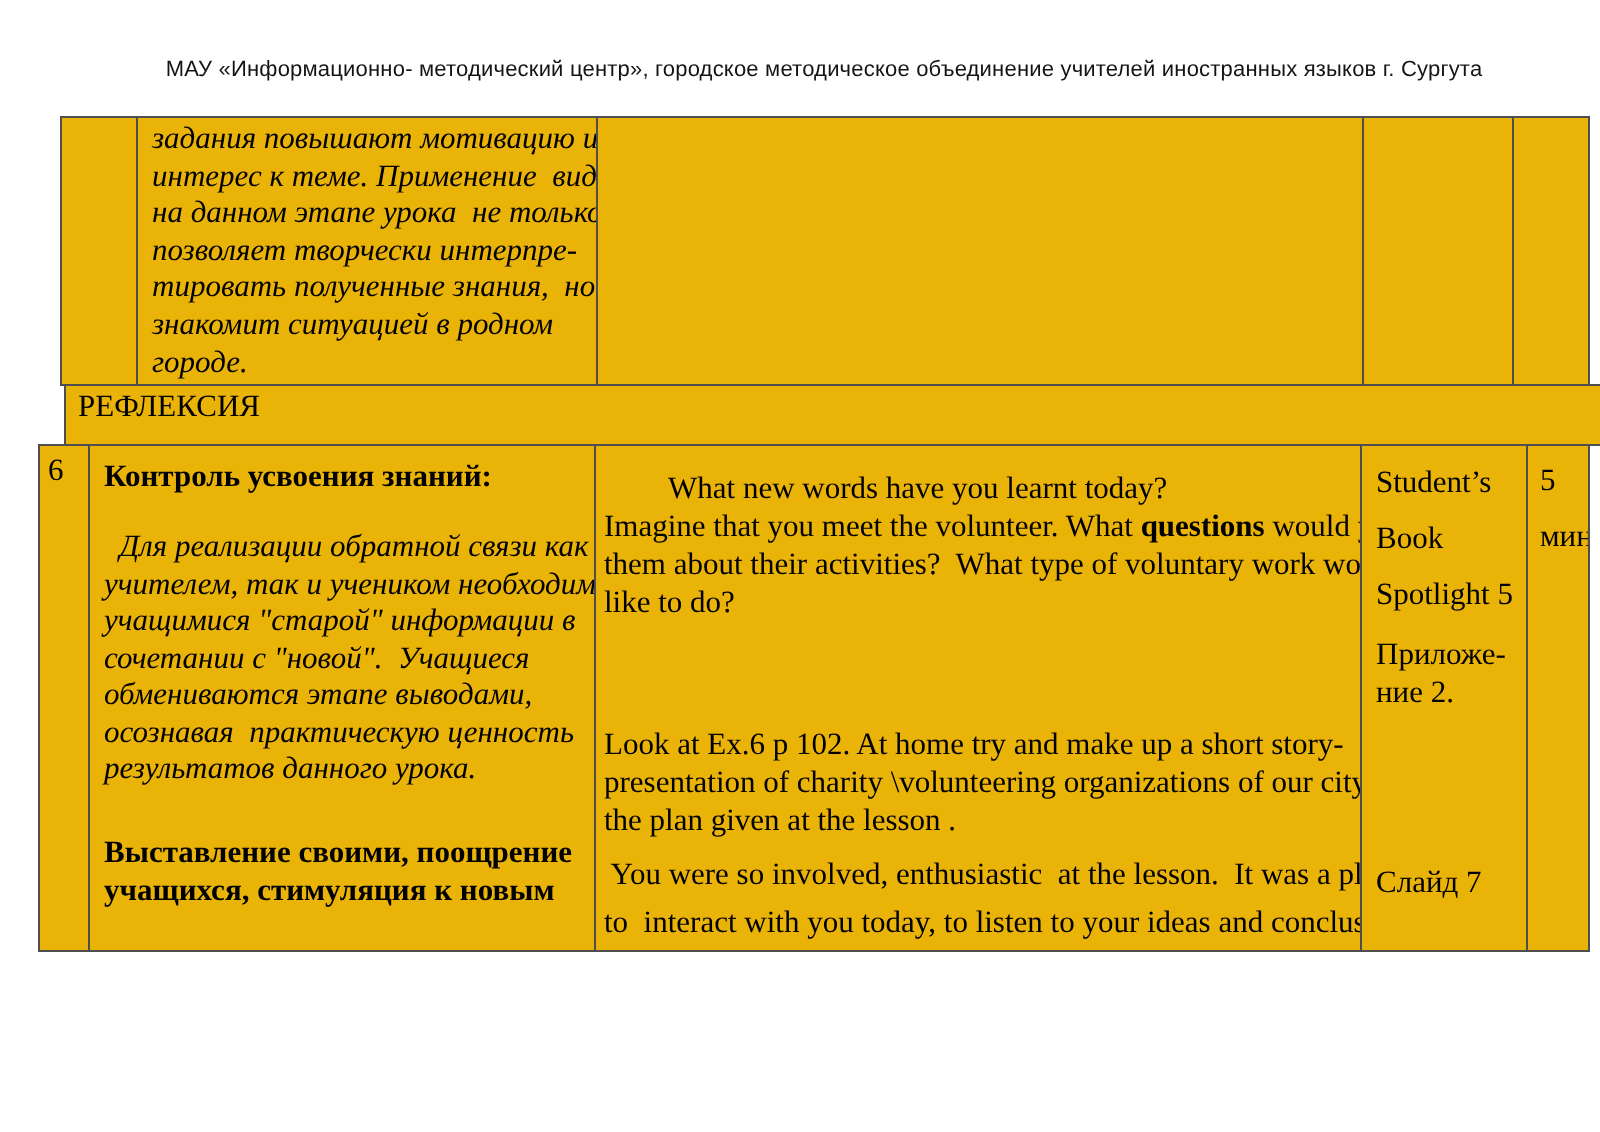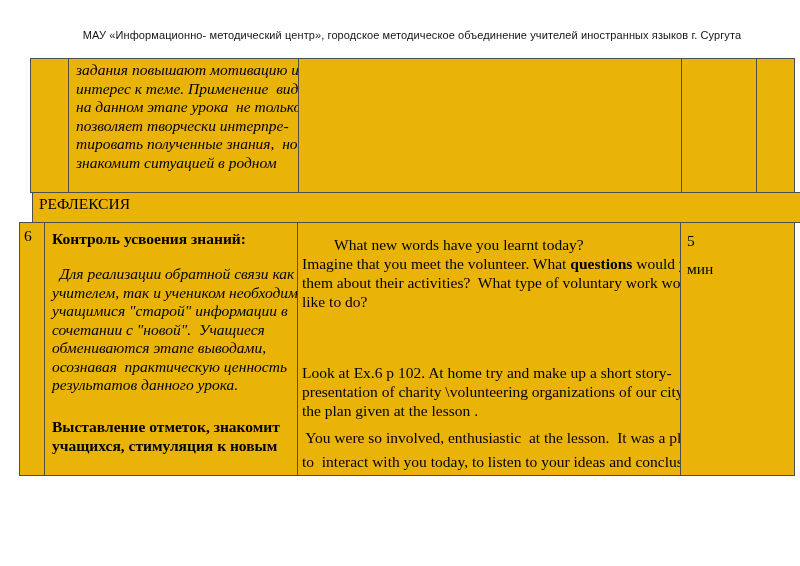--- a/index.html
+++ b/index.html
@@ -69,20 +69,21 @@
 
   <div class="tbl" id="secA">
     <div class="cell"></div>
     <div class="cell notes italic lines">
         <div>задания повышают мотивацию и</div>
         <div>интерес к теме. Применение  видео</div>
         <div>на данном этапе урока  не только</div>
         <div>позволяет творчески интерпре-</div>
         <div>тировать полученные знания,  но и</div>
         <div>знакомит ситуацией в родном</div>
+        <div>городе.</div>
       </div>
     <div class="cell"></div>
     <div class="cell"></div>
     <div class="cell"></div>
   </div>
 
   <div class="tbl" id="secB">
     <div class="cell">РЕФЛЕКСИЯ</div>
   </div>
 
@@ -95,21 +96,21 @@
       <div class="desc italic lines">
           <div>  Для реализации обратной связи как</div>
           <div>учителем, так и учеником необходимо</div>
           <div>учащимися "старой" информации в</div>
           <div>сочетании с "новой".  Учащиеся</div>
           <div>обмениваются этапе выводами,</div>
           <div>осознавая  практическую ценность</div>
           <div>результатов данного урока.</div>
         </div>
       <div class="note lines">
-          <div>Выставление отметок, знакомит</div>
+          <div>Выставление своими, поощрение</div>
           <div>учащихся, стимуляция к новым</div>
         </div>
     </div>
 
     <div class="cell activity">
       <div class="p1">
         <div class="line ind">What new words have you learnt today?</div>
         <div class="line"><span>Imagine that you meet the volunteer. What </span><span class="bold">questions</span><span> would you ask</span></div>
         <div class="line">them about their activities?  What type of voluntary work would you</div>
         <div class="line">like to do?</div>
@@ -118,20 +119,32 @@
           <div>Look at Ex.6 p 102. At home try and make up a short story-</div>
           <div>presentation of charity \volunteering organizations of our city (1) Use</div>
           <div>the plan given at the lesson .</div>
         </div>
       <div class="p3 lines">
           <div> You were so involved, enthusiastic  at the lesson.  It was a pleasure</div>
           <div>to  interact with you today, to listen to your ideas and conclusions.</div>
         </div>
     </div>
 
+    <div class="cell resources">
+      <div class="book lines">
+          <div>Student’s</div>
+          <div>Book</div>
+          <div>Spotlight 5</div>
+        </div>
+      <div class="appx lines">
+          <div>Приложе-</div>
+          <div>ние 2.</div>
+        </div>
+      <div class="slide">Слайд 7</div>
+    </div>
 
     <div class="cell time">
       <div>5</div>
       <div>мин</div>
     </div>
 
   </div>
 </div>
 
 </body></html>

